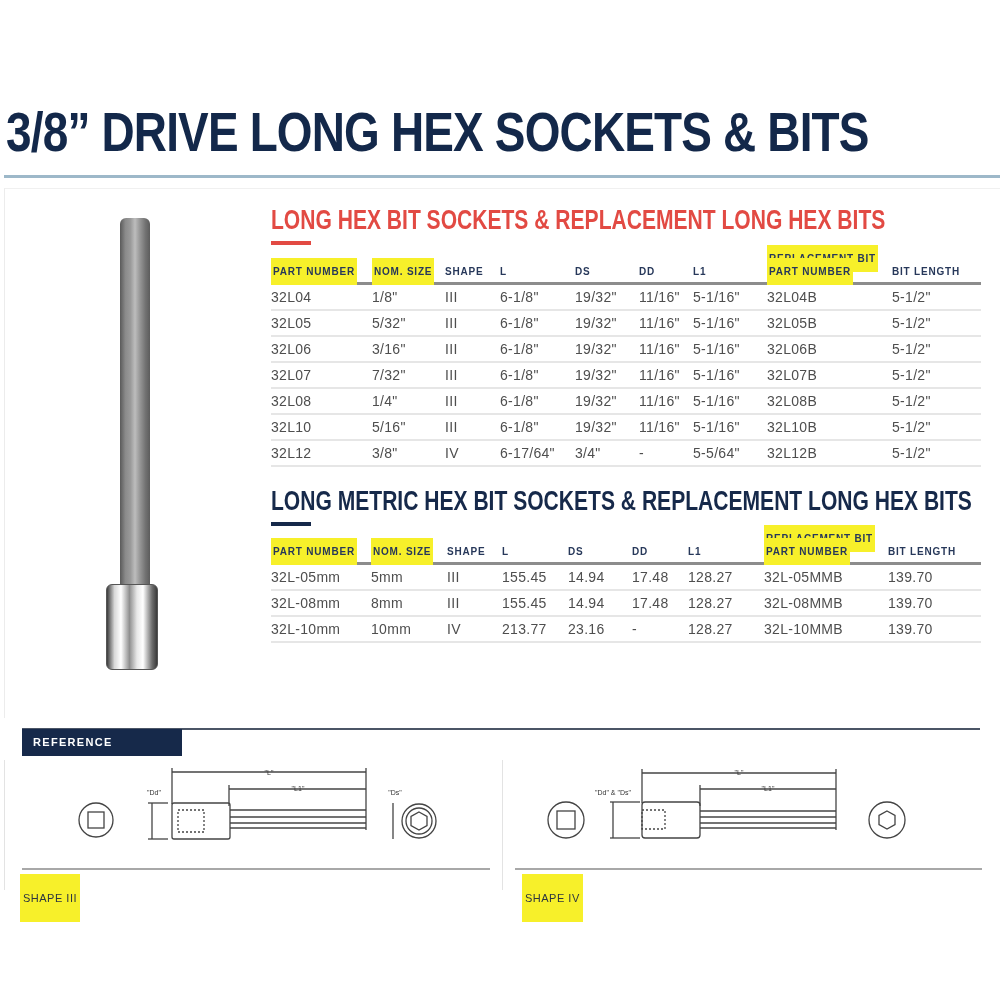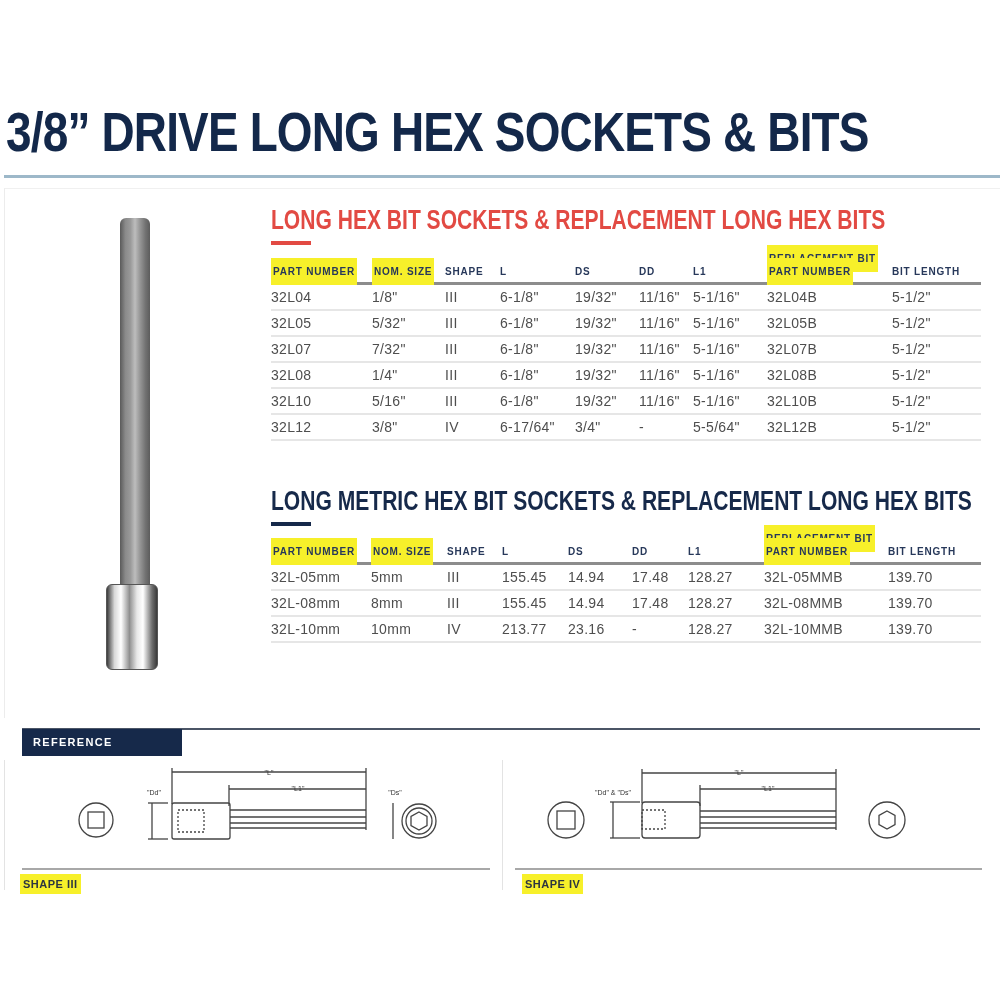--- a/index.html
+++ b/index.html
@@ -46,22 +46,22 @@
     border-bottom: 2px solid #e6e6e6; white-space: nowrap; letter-spacing: 0.3px;
   }
   .hl { background: #f7f02a; padding: 8px 2px; }
 
   
   .ref-rule { position: absolute; left: 22px; top: 728px; width: 958px; height: 2px; background: #4b5566; }
   .ref-tab { position: absolute; left: 22px; top: 729px; width: 160px; height: 27px; background: #16294a;
     color: #ffffff; font-weight: bold; font-size: 11px; letter-spacing: 1.3px; line-height: 27px; padding-left: 11px; }
   .diagram-box { position: absolute; top: 760px; height: 130px; border-left: 1px solid #e3e3e3; }
   .diagram-rule { position: absolute; height: 2px; background: #a8a8a8; }
-  .shape-label { position: absolute; font-weight: bold; font-size: 11px; color: #2c3540; letter-spacing: 0.5px;
-    background: #f7f02a; padding: 4px 3px; }
+  .shape-label { position: absolute; font-weight: normal; font-size: 11px; color: #2c3540; letter-spacing: 0.5px;
+    background: #f7f02a; padding: 18px 3px; }
   svg.diagram { position: absolute; }
 </style>
 </head>
 <body>
 
 <div class="page-title">3/8” DRIVE LONG HEX SOCKETS &amp; BITS</div>
 <div class="title-rule"></div>
 <div class="content-panel"></div>
 
 <div class="tool-image">
@@ -111,20 +111,31 @@
       </tr>
       <tr>
         <td>32L05</td>
         <td>5/32"</td>
         <td>III</td>
         <td>6-1/8"</td>
         <td>19/32"</td>
         <td>11/16"</td>
         <td>5-1/16"</td>
         <td>32L05B</td>
+        <td>5-1/2"</td>
+      </tr>
+      <tr>
+        <td>32L06</td>
+        <td>3/16"</td>
+        <td>III</td>
+        <td>6-1/8"</td>
+        <td>19/32"</td>
+        <td>11/16"</td>
+        <td>5-1/16"</td>
+        <td>32L06B</td>
         <td>5-1/2"</td>
       </tr>
       <tr>
         <td>32L07</td>
         <td>7/32"</td>
         <td>III</td>
         <td>6-1/8"</td>
         <td>19/32"</td>
         <td>11/16"</td>
         <td>5-1/16"</td>

